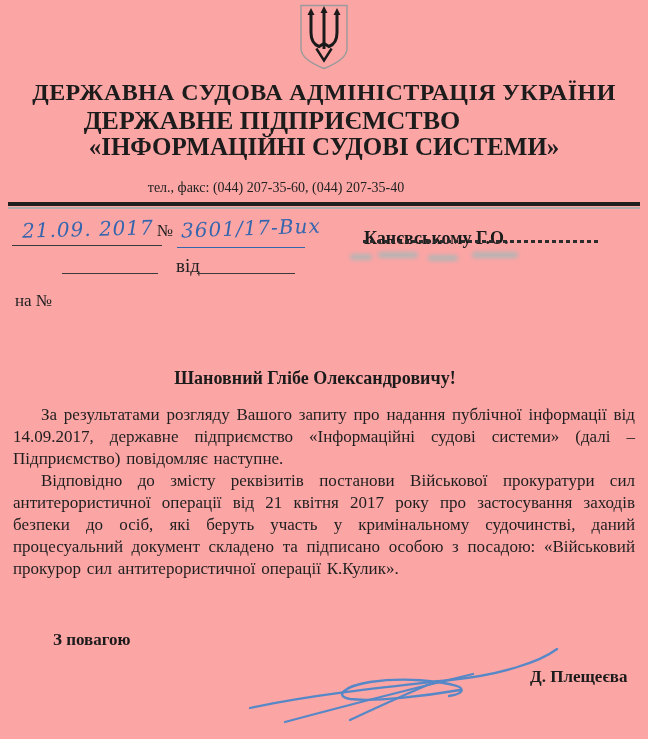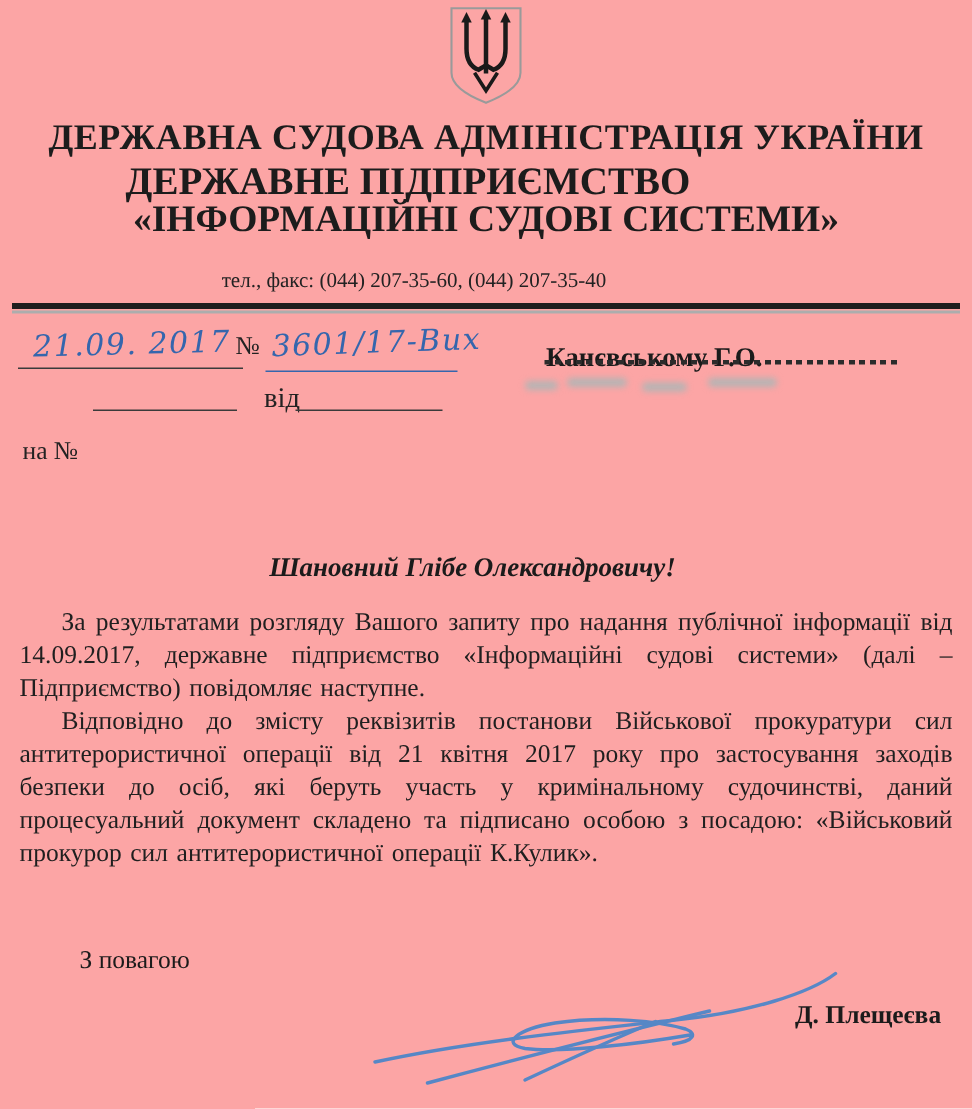--- a/index.html
+++ b/index.html
@@ -34,26 +34,26 @@
   .from-line{position:absolute;left:197px;top:273px;width:98px;border-top:1.5px solid #3a3a3a;}
   
   .addressee-name{position:absolute;left:364px;top:212px;font-size:18px;font-weight:bold;color:#1b1b1b;margin-top:16px;}
   .redaction-dashes{position:absolute;left:363px;top:240px;width:235px;height:3px;
         background:repeating-linear-gradient(90deg,#2c2c2c 0 4px,transparent 4px 7px);}
   .redaction-blur{position:absolute;left:348px;top:250px;width:215px;height:16px;}
   .redaction-blur i{display:inline-block;height:6px;background:#b4b4b4;border-radius:3px;
         filter:blur(2.2px);vertical-align:top;}
   
   .salutation{position:absolute;left:0;top:368px;width:630px;text-align:center;
-        font-size:18px;font-weight:bold;color:#1b1b1b;font-style:italic;}
+        font-size:18px;font-weight:bold;color:#1b1b1b;}
   .body-text{position:absolute;left:13px;top:404px;width:622px;
         font-size:17px;line-height:22px;text-align:justify;word-spacing:1.5px;color:#1f1f1f;}
   .body-text p{margin:0;text-indent:28px;}
   
-  .regards{position:absolute;left:53px;top:630px;font-size:17px;font-weight:normal;color:#1b1b1b;}
+  .regards{position:absolute;left:53px;top:630px;font-size:17px;font-weight:bold;color:#1b1b1b;}
   .signer-title{position:absolute;left:17px;top:669px;font-size:17px;font-weight:bold;color:#1b1b1b;}
   .signer-name{position:absolute;left:530px;top:667px;font-size:17px;font-weight:bold;color:#1b1b1b;}
   .signature{position:absolute;left:235px;top:636px;width:335px;height:92px;}
 </style>
 </head>
 <body>
 
 <div class="page">
 
   <div class="emblem">

